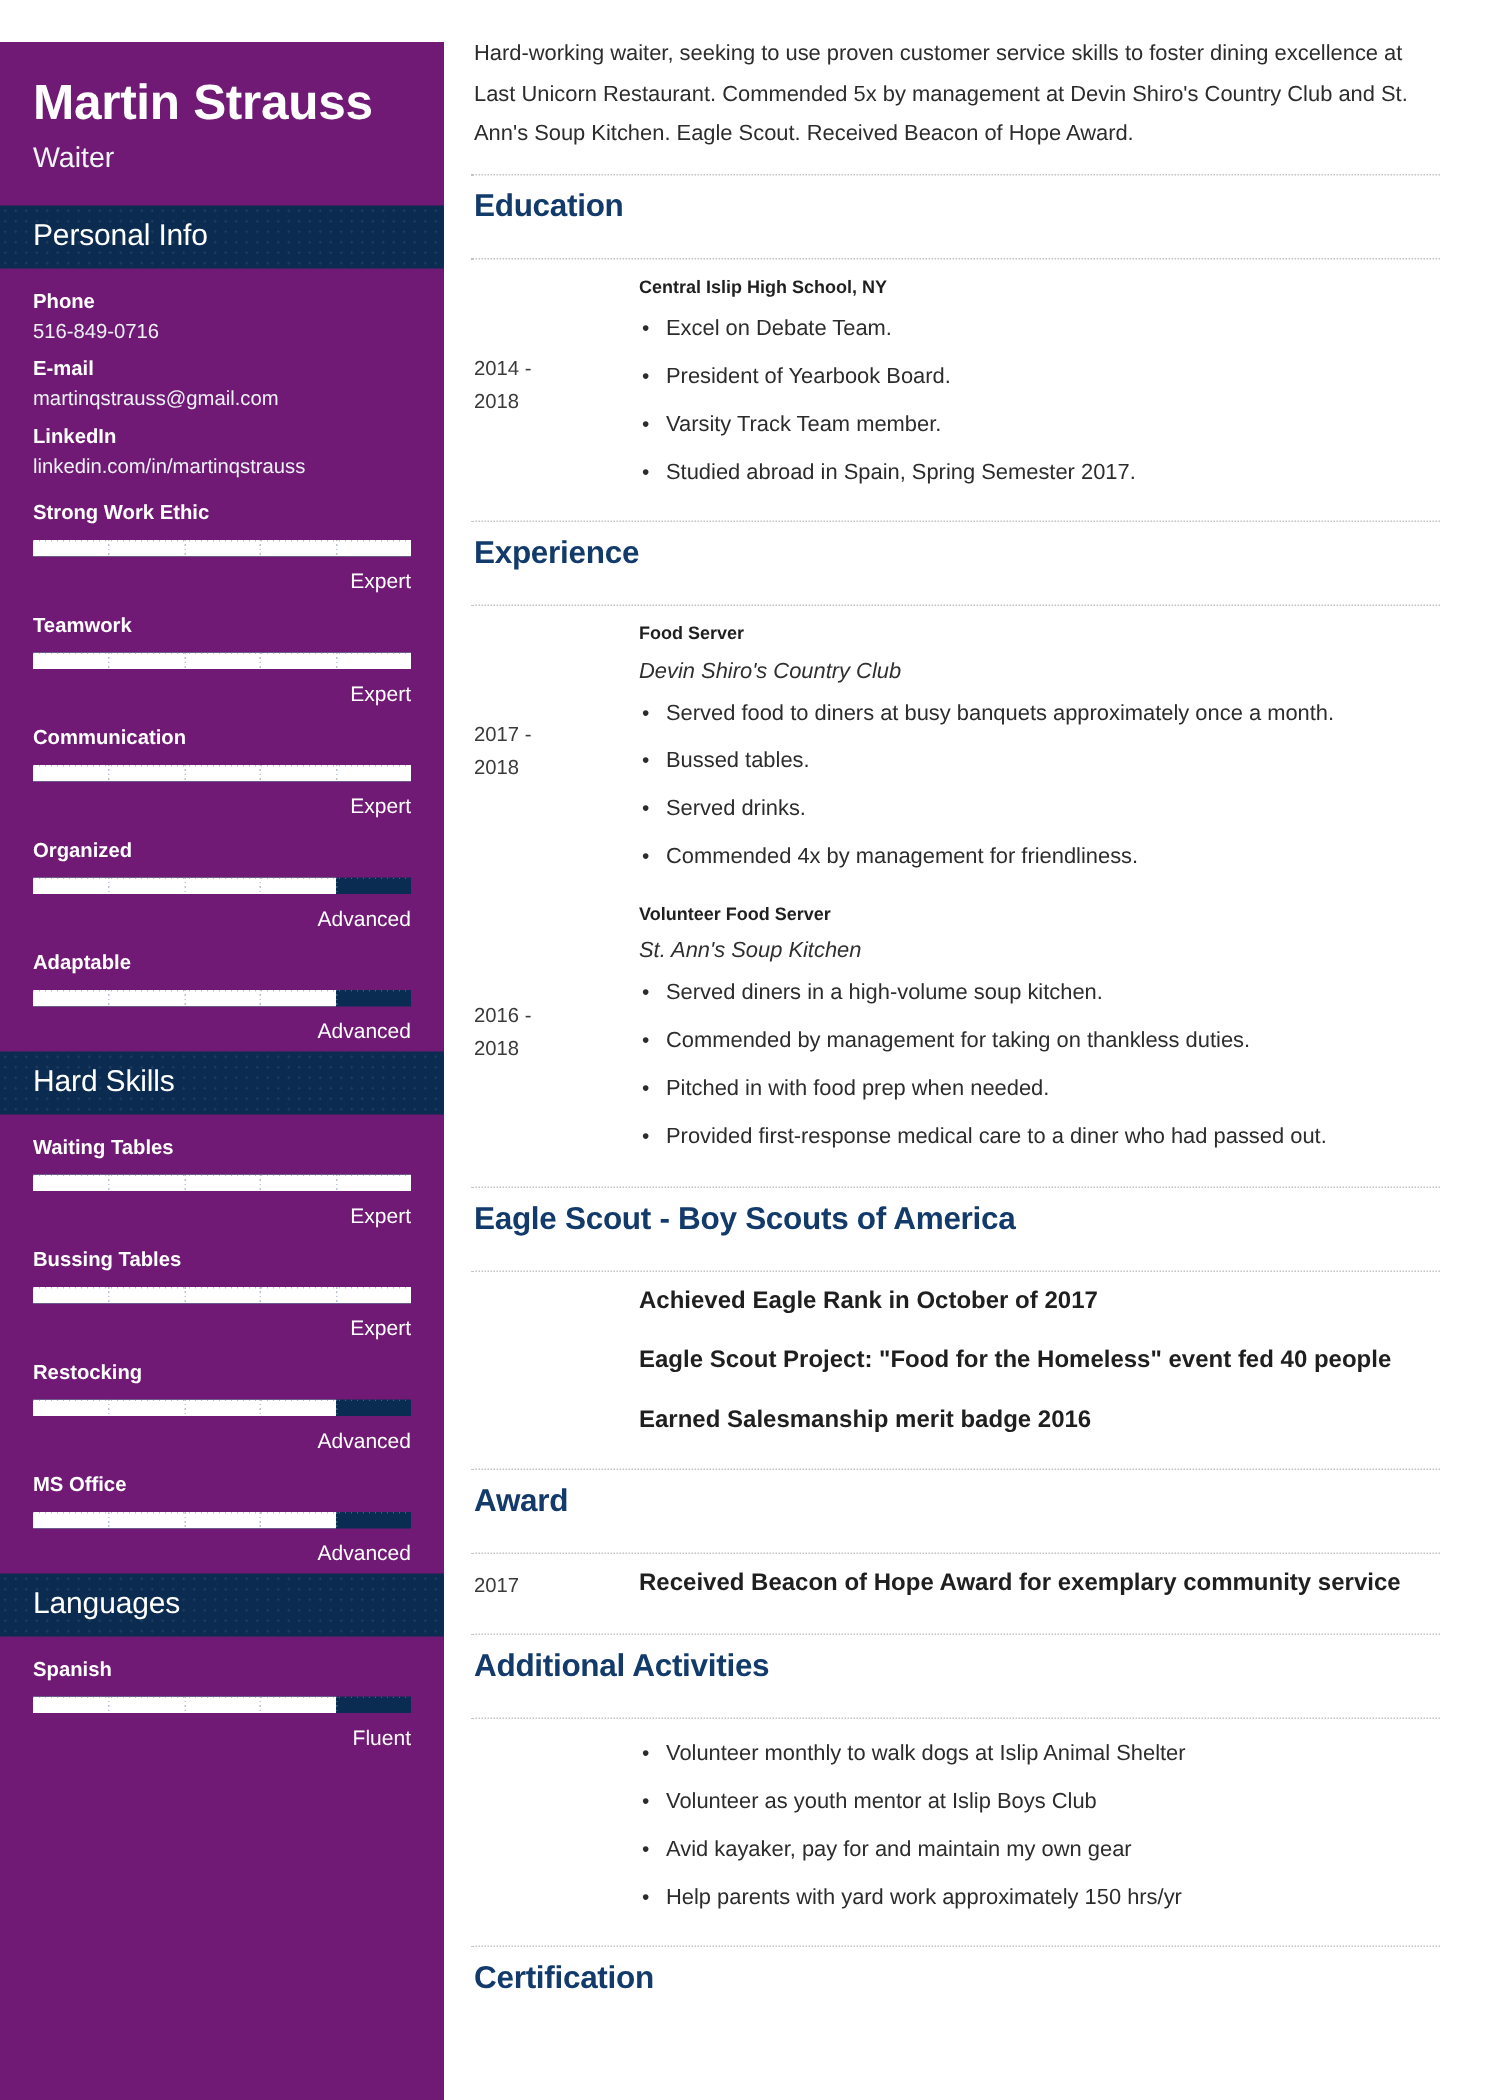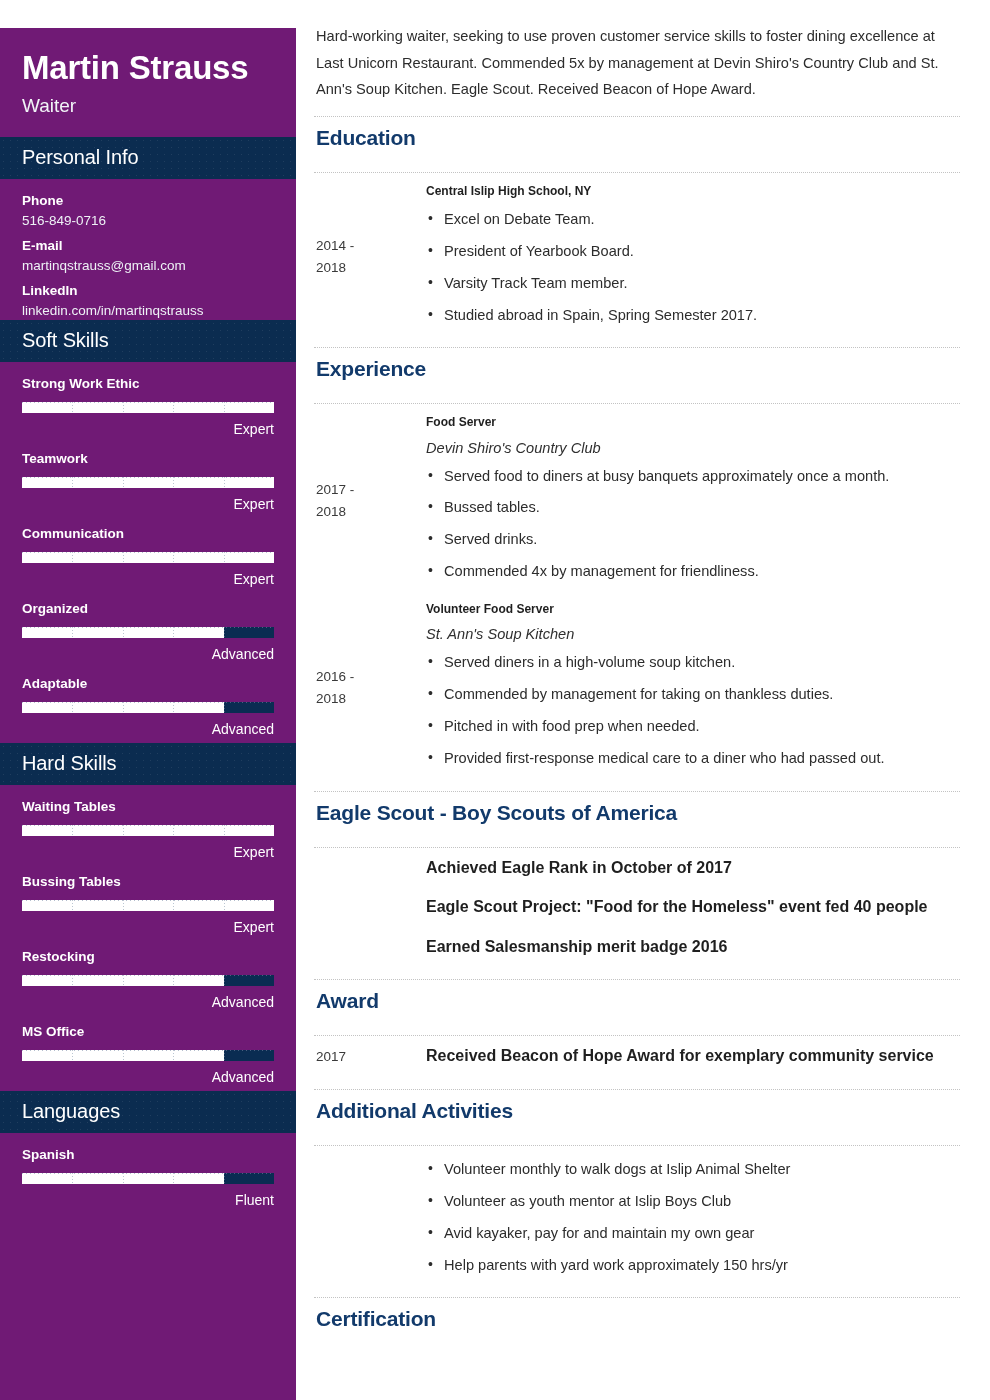--- a/index.html
+++ b/index.html
@@ -238,21 +238,20 @@
     <div class="side-section-head">Personal Info</div>
     <div class="side-body" id="personal-info-list">
         <div class="info-label">Phone</div>
         <div class="info-value">516-849-0716</div>
         <div class="info-label">E-mail</div>
         <div class="info-value">martinqstrauss@gmail.com</div>
         <div class="info-label">LinkedIn</div>
         <div class="info-value">linkedin.com/in/martinqstrauss</div>
       </div>
 
-    <div class="side-section-head">Soft Skills</div>
     <div class="side-body" id="soft-skills-list">
         <div class="skill">
           <div class="skill-name">Strong Work Ethic</div>
           <div class="bar-track">
             <div class="bar-fill" style="width: 100%;"></div>
             <div class="bar-ticks"></div>
             <div class="bar-seg" style="left: 20%;"></div>
             <div class="bar-seg" style="left: 40%;"></div>
             <div class="bar-seg" style="left: 60%;"></div>
             <div class="bar-seg" style="left: 80%;"></div>

